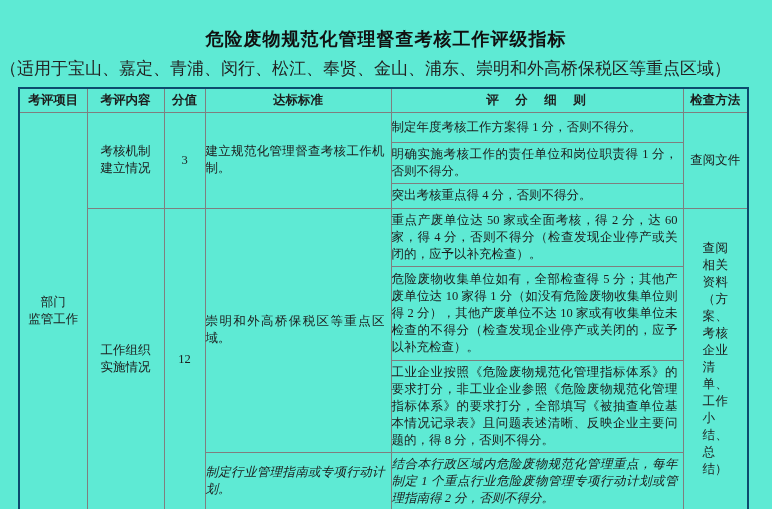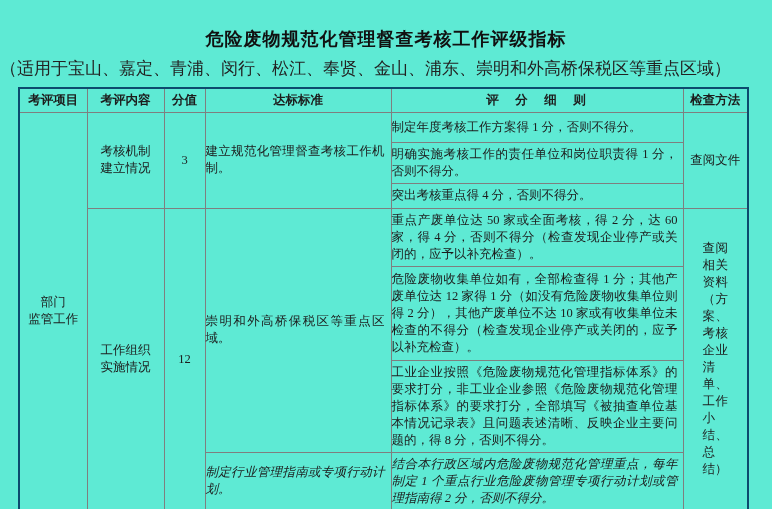--- a/index.html
+++ b/index.html
@@ -125,21 +125,21 @@
       </tr>
       <tr class="tr-4">
         <td class="c-center" rowspan="4">工作组织
 实施情况</td>
         <td class="c-center" rowspan="4">12</td>
         <td class="c-standard" rowspan="3">崇明和外高桥保税区等重点区域。</td>
         <td class="c-detail">重点产废单位达 50 家或全面考核，得 2 分，达 60 家，得 4 分，否则不得分（检查发现企业停产或关闭的，应予以补充检查）。</td>
         <td class="c-method-justify" rowspan="4">查阅相关资料（方案、考核企业清单、工作小结、总结）</td>
       </tr>
       <tr class="tr-5">
-        <td class="c-detail">危险废物收集单位如有，全部检查得 1 分；其他产废单位达 12 家得 1 分（如没有危险废物收集单位则得 2 分），其他产废单位不达 10 家或有收集单位未检查的不得分（检查发现企业停产或关闭的，应予以补充检查）。</td>
+        <td class="c-detail">危险废物收集单位如有，全部检查得 5 分；其他产废单位达 10 家得 1 分（如没有危险废物收集单位则得 2 分），其他产废单位不达 10 家或有收集单位未检查的不得分（检查发现企业停产或关闭的，应予以补充检查）。</td>
       </tr>
       <tr class="tr-6">
         <td class="c-detail">工业企业按照《危险废物规范化管理指标体系》的要求打分，非工业企业参照《危险废物规范化管理指标体系》的要求打分，全部填写《被抽查单位基本情况记录表》且问题表述清晰、反映企业主要问题的，得 8 分，否则不得分。</td>
       </tr>
       <tr class="tr-7">
         <td class="c-standard">制定行业管理指南或专项行动计划。</td>
         <td class="c-detail">结合本行政区域内危险废物规范化管理重点，每年制定 1 个重点行业危险废物管理专项行动计划或管理指南得 2 分，否则不得分。</td>
       </tr>
     </tbody>
   </table>

